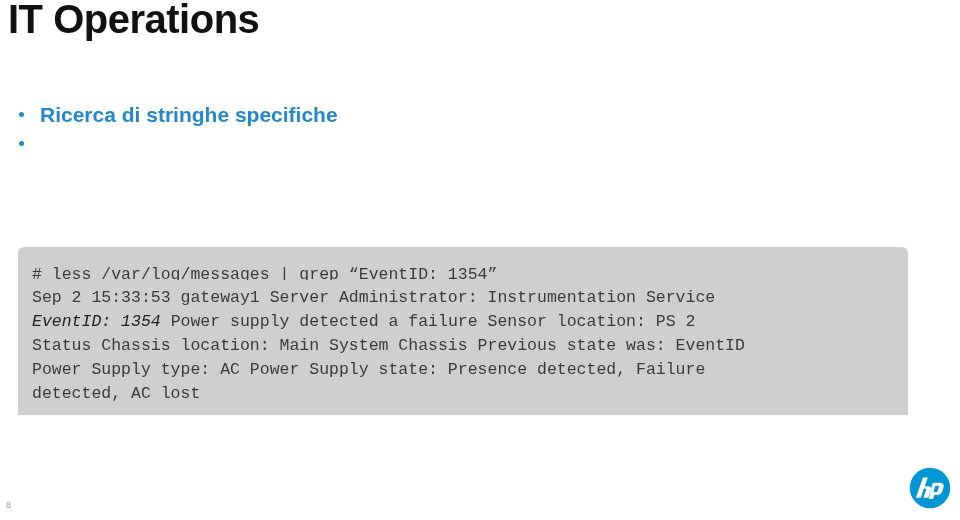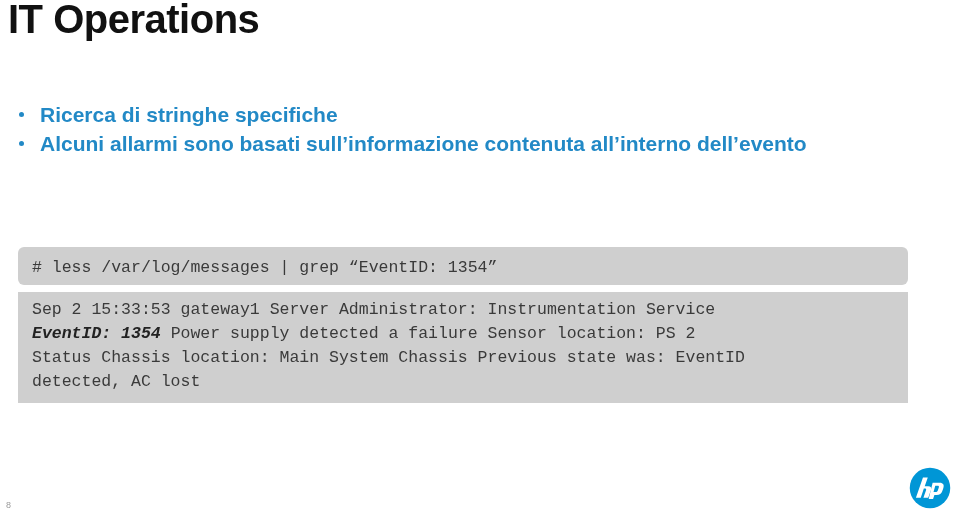--- a/index.html
+++ b/index.html
@@ -80,32 +80,32 @@
     width: 890px;
     background: #cfcfcf;
     color: #3a3a3a;
     font-family: "Liberation Mono", "DejaVu Sans Mono", monospace;
     font-size: 16.5px;
     line-height: 24px;
     box-sizing: border-box;
   }
   .code-command {
     top: 247px;
-    padding: 9px 0 5px 14px;
+    padding: 16px 0 5px 14px;
     border-radius: 6px;
   }
   .code-output {
-    top: 292px;
+    top: 280px;
     padding: 6px 8px 9px 14px;
   }
   .code-output .line {
     white-space: nowrap;
   }
   .eventid {
-    font-weight: 700;
+    font-weight: 400;
     font-style: italic;
     color: #222222;
   }
 
   
   .footer-page {
     position: absolute;
     left: 6px;
     top: 500px;
     font-size: 9px;
@@ -137,37 +137,39 @@
   <div class="title">IT Operations</div>
 
 
   <ul class="bullets">
     <li class="bullet-row">
       <span class="bullet-dot"></span>
       <span>Ricerca di stringhe specifiche</span>
     </li>
     <li class="bullet-row">
       <span class="bullet-dot"></span>
-      <span>Alcuni allarmi sono basati sull’informazione contenuta all’interno dell’evento</span>
     </li>
   </ul>
 
   <div class="code-block code-command">
     <span># less /var/log/messages | grep “EventID: 1354”</span>
   </div>
 
   <div class="code-block code-output">
     <div class="line">
       <span>Sep 2 15:33:53 gateway1 Server Administrator: Instrumentation Service</span>
     </div>
     <div class="line">
       <span class="eventid">EventID: 1354</span><span> Power supply detected a failure Sensor location: PS 2</span>
     </div>
     <div class="line">
       <span>Status Chassis location: Main System Chassis Previous state was: EventID</span>
+    </div>
+    <div class="line">
+      <span>Power Supply type: AC Power Supply state: Presence detected, Failure</span>
     </div>
     <div class="line">
       <span>detected, AC lost</span>
     </div>
   </div>
 
   <div class="footer-page">8</div>
 
 
   <div class="hp-logo">

